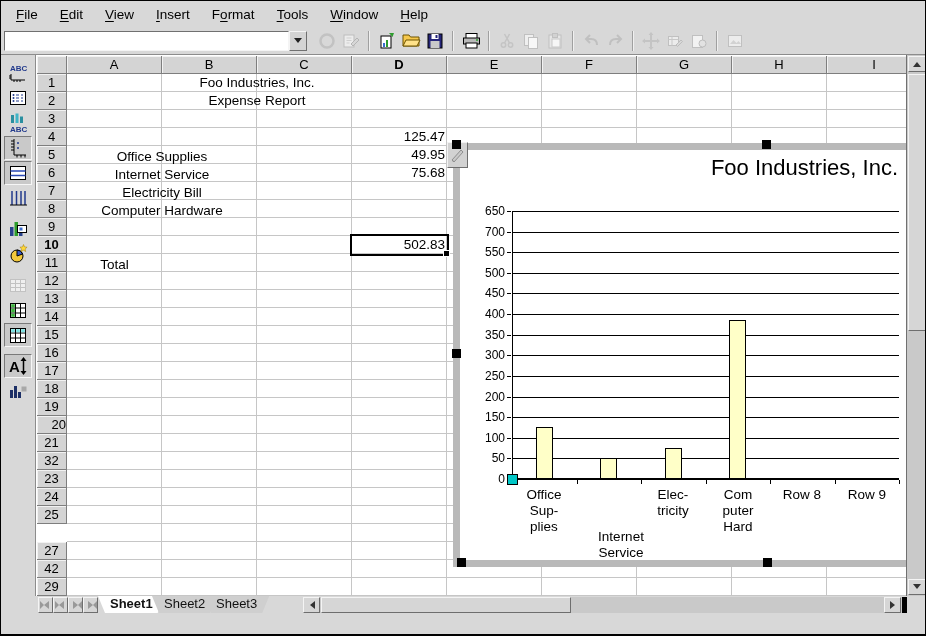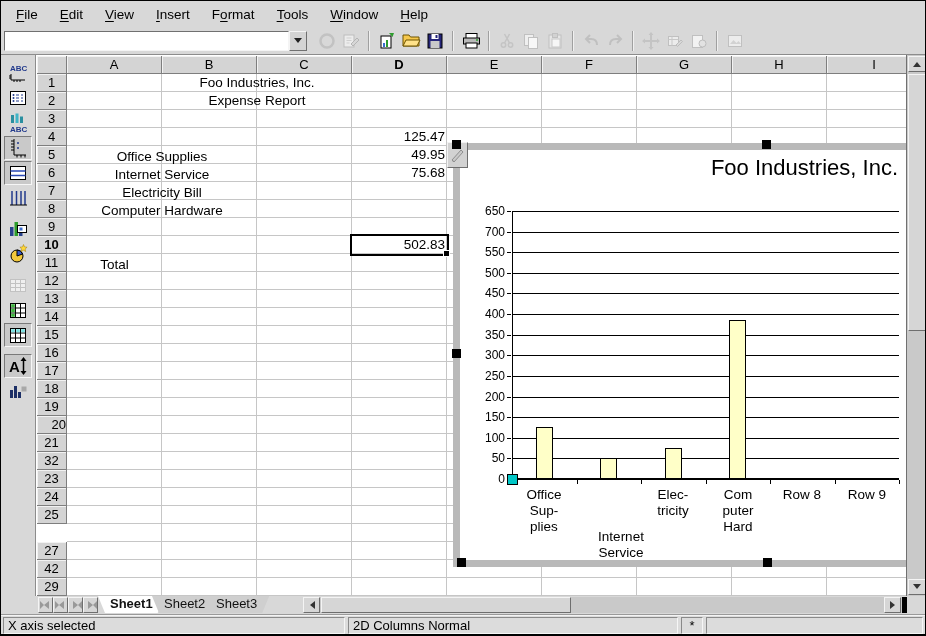--- a/index.html
+++ b/index.html
@@ -518,20 +518,14 @@
           <span class="tri-left"></span>
         </div>
       <div class="hthumb" style="left:18px;width:250px;"></div>
       <div class="sbtn" style="right:6px;top:0;width:17px;height:16px;">
           <span class="tri-right"></span>
         </div>
       <div id="hsplit"></div>
     </div>
   </div>
 
-  <div id="statusbar">
-    <div class="spanel" style="left:2px;width:342px;">X axis selected</div>
-    <div class="spanel" style="left:347px;width:330px;">2D Columns Normal</div>
-    <div class="spanel" style="left:680px;width:22px;text-align:center;">*</div>
-    <div class="spanel" style="left:705px;width:217px;"></div>
-  </div>
 
 </div>
 
 </body></html>

